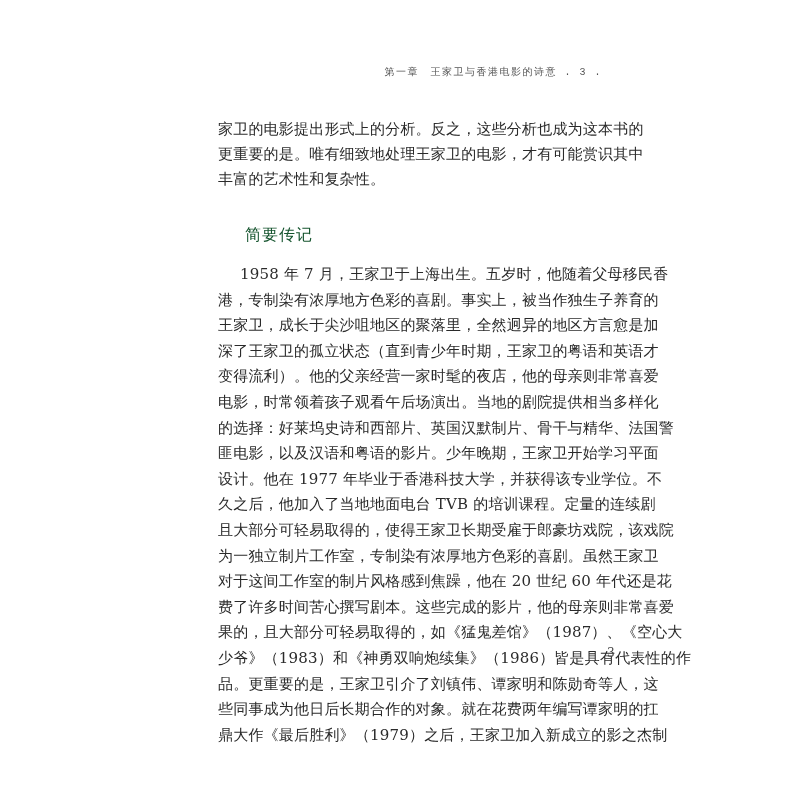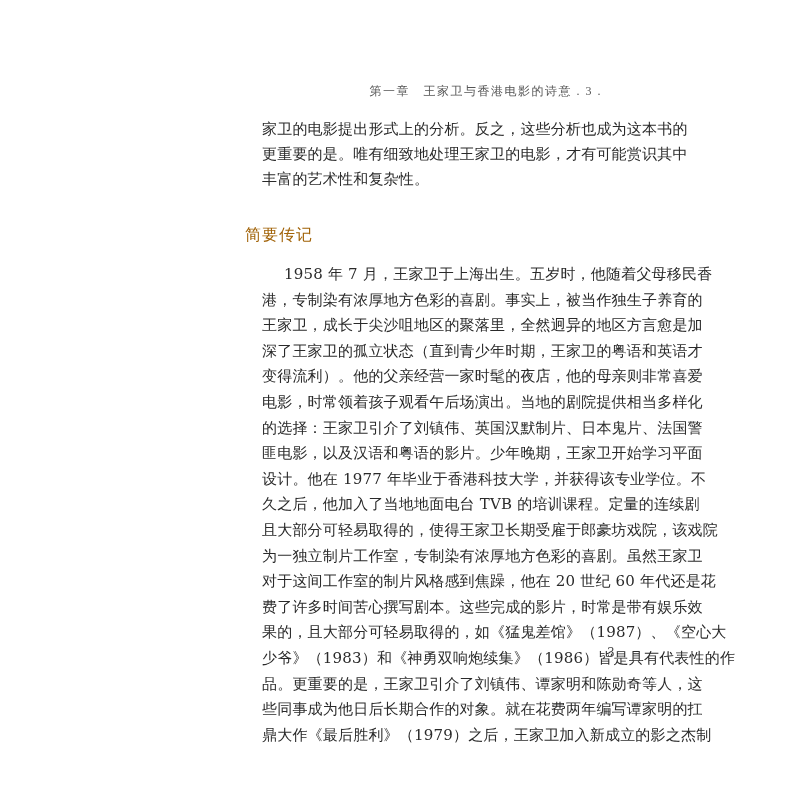--- a/index.html
+++ b/index.html
@@ -10,26 +10,26 @@
     body {
       width: 800px;
       height: 800px;
       position: relative;
       overflow: hidden;
       font-family: "DejaVu Serif", "Liberation Serif", serif;
       color: #2a2a2a;
     }
     .running-header {
       position: absolute;
-      top: 83px;
+      top: 65px;
       right: 198px;
-      font-size: 12px;
+      font-size: 10px;
       letter-spacing: 1.5px;
       color: #555;
-      font-family: Liberation Serif, serif;
+      font-family: Liberation Mono, monospace;
       white-space: nowrap;
     }
     .text-block {
       position: absolute;
       left: 218px;
       width: 378px;
       font-size: 15px;
       letter-spacing: 0.2px;
       text-align: justify;
       text-align-last: justify;
@@ -38,32 +38,31 @@
       display: block;
       white-space: nowrap;
       overflow: visible;
       height: 0;
     }
     .line span {
       display: block;
       text-align: justify;
       text-align-last: justify;
       line-height: 1;
-      margin-left: 44px;
     }
     .para-top .line span.last,
     .para-body .line span.last {
       text-align-last: left;
     }
     .section-heading {
       position: absolute;
       left: 245px;
       top: 225px;
       font-size: 16px;
-      color: #a16207;
+      color: #14532d;
       letter-spacing: 1px;
     }
     .margin-page-number {
       position: absolute;
       left: 607px;
       top: 646px;
       font-size: 12px;
       color: #444;
     }
   </style>
@@ -99,42 +98,42 @@
   <div class="line" style="position:absolute; top:76.8px; width:378px;">
       <span>深了王家卫的孤立状态（直到青少年时期，王家卫的粤语和英语才</span>
     </div>
   <div class="line" style="position:absolute; top:102.4px; width:378px;">
       <span>变得流利）。他的父亲经营一家时髦的夜店，他的母亲则非常喜爱</span>
     </div>
   <div class="line" style="position:absolute; top:128px; width:378px;">
       <span>电影，时常领着孩子观看午后场演出。当地的剧院提供相当多样化</span>
     </div>
   <div class="line" style="position:absolute; top:153.6px; width:378px;">
-      <span>的选择：王家卫引介了刘镇伟、英国汉默制片、日本鬼片、法国警</span>
+      <span>的选择：好莱坞史诗和西部片、英国汉默制片、骨干与精华、法国警</span>
     </div>
   <div class="line" style="position:absolute; top:179.2px; width:378px;">
       <span>匪电影，以及汉语和粤语的影片。少年晚期，王家卫开始学习平面</span>
     </div>
   <div class="line" style="position:absolute; top:204.8px; width:378px;">
       <span>设计。他在 1977 年毕业于香港科技大学，并获得该专业学位。不</span>
     </div>
   <div class="line" style="position:absolute; top:230.4px; width:378px;">
       <span>久之后，他加入了当地地面电台 TVB 的培训课程。定量的连续剧</span>
     </div>
   <div class="line" style="position:absolute; top:256px; width:378px;">
       <span>且大部分可轻易取得的，使得王家卫长期受雇于郎豪坊戏院，该戏院</span>
     </div>
   <div class="line" style="position:absolute; top:281.6px; width:378px;">
       <span>为一独立制片工作室，专制染有浓厚地方色彩的喜剧。虽然王家卫</span>
     </div>
   <div class="line" style="position:absolute; top:307.2px; width:378px;">
       <span>对于这间工作室的制片风格感到焦躁，他在 20 世纪 60 年代还是花</span>
     </div>
   <div class="line" style="position:absolute; top:332.8px; width:378px;">
-      <span>费了许多时间苦心撰写剧本。这些完成的影片，时常是带有娱乐效</span>
+      <span>费了许多时间苦心撰写剧本。这些完成的影片，他的母亲则非常喜爱</span>
     </div>
   <div class="line" style="position:absolute; top:358.4px; width:378px;">
       <span>果的，且大部分可轻易取得的，如《猛鬼差馆》（1987）、《空心大</span>
     </div>
   <div class="line" style="position:absolute; top:384px; width:378px;">
       <span>少爷》（1983）和《神勇双响炮续集》（1986）皆是具有代表性的作</span>
     </div>
   <div class="line" style="position:absolute; top:409.6px; width:378px;">
       <span>品。更重要的是，王家卫引介了刘镇伟、谭家明和陈勋奇等人，这</span>
     </div>

